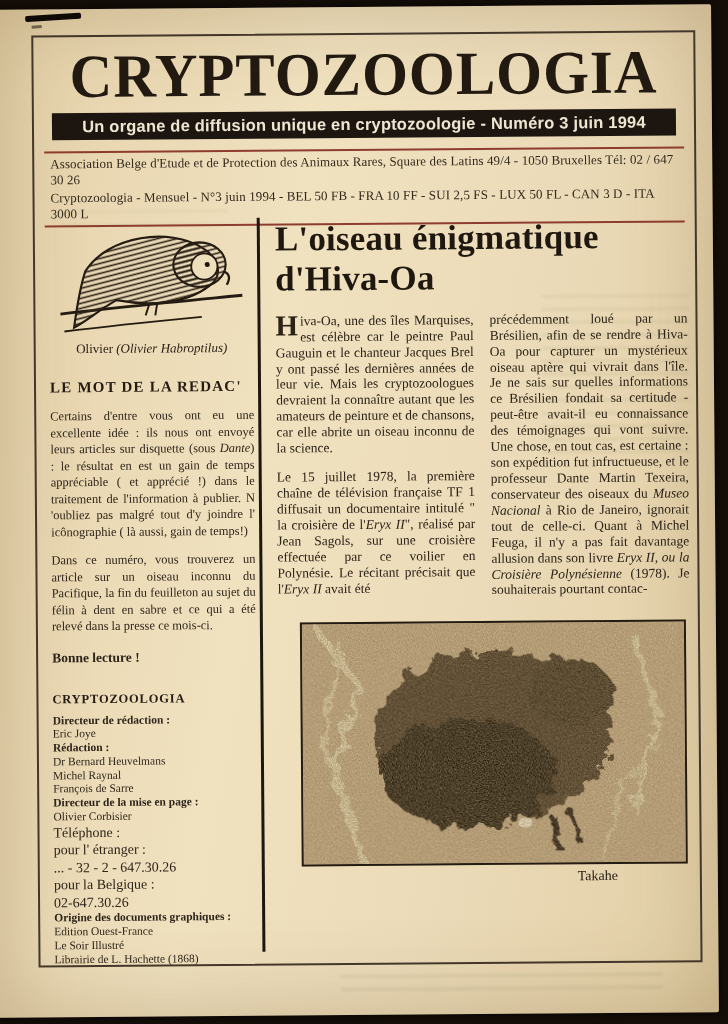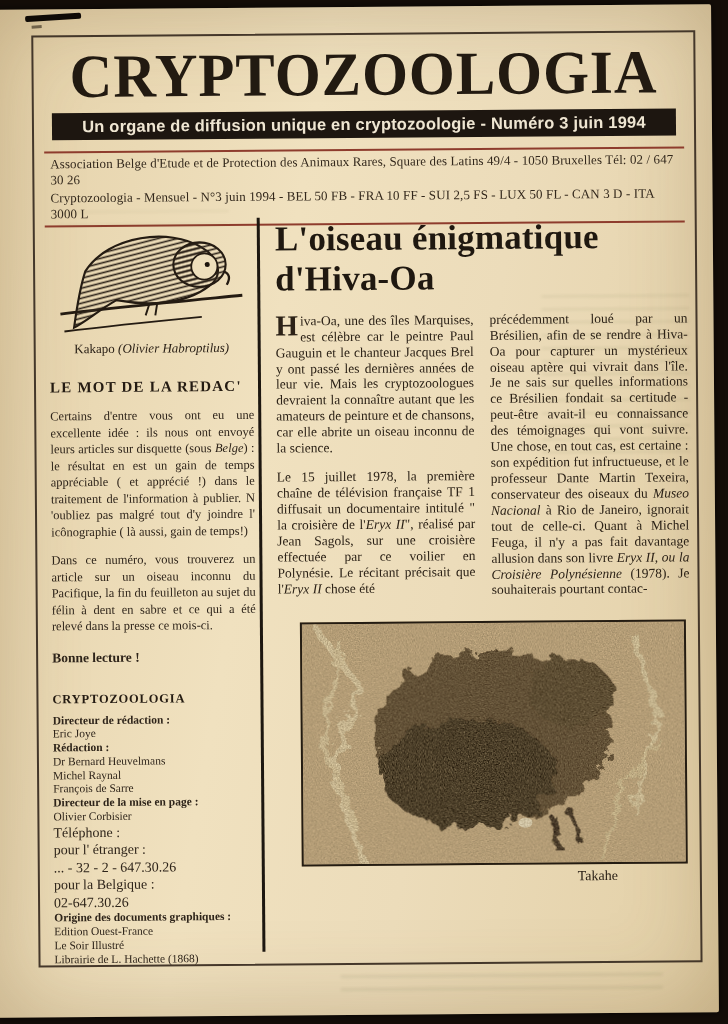--- a/index.html
+++ b/index.html
@@ -107,25 +107,25 @@
             <path d="M4,100 C55,94 125,88 192,82" stroke="#241b12" stroke-width="3" fill="none"></path>
             <path d="M8,118 C60,112 105,108 150,104" stroke="#241b12" stroke-width="2" fill="none"></path>
             <path d="M30,56 C55,18 118,12 150,32 C170,44 172,62 158,72 C132,92 92,92 62,86 C44,96 30,108 18,114 C20,100 24,74 30,56 Z" fill="url(#bars)" stroke="#241b12" stroke-width="2.2"></path>
             <ellipse cx="148" cy="50" rx="27" ry="23" fill="url(#bars)" stroke="#241b12" stroke-width="2.2"></ellipse>
             <circle cx="153" cy="52" r="13.5" fill="#eedfbc" stroke="#241b12" stroke-width="1.8"></circle>
             <circle cx="156" cy="50" r="2.6" fill="#1c140c"></circle>
             <path d="M173,57 q9,4 3,14" stroke="#241b12" stroke-width="2.4" fill="none"></path>
             <path d="M96,90 l-4,12 M104,90 l-2,12" stroke="#241b12" stroke-width="2" fill="none"></path>
           </svg>
         </div>
-        <div class="figcap"><span>Kakapo </span><i>(Olivier Habroptilus)</i></div>
+        <div class="figcap"><span>Olivier </span><i>(Olivier Habroptilus)</i></div>
 
         <div class="redac">
           <div class="redac-h">LE MOT DE LA REDAC'</div>
-          <p><span>Certains d'entre vous ont eu une excellente idée :  ils nous ont envoyé leurs articles sur disquette (sous </span><i>Belge</i><span>) : le résultat en est un gain de temps appréciable ( et apprécié !) dans le traitement de l'information  à publier.  N 'oubliez pas malgré tout d'y joindre l' icônographie ( là aussi, gain de temps!)</span></p>
+          <p><span>Certains d'entre vous ont eu une excellente idée :  ils nous ont envoyé leurs articles sur disquette (sous </span><i>Dante</i><span>) : le résultat en est un gain de temps appréciable ( et apprécié !) dans le traitement de l'information  à publier.  N 'oubliez pas malgré tout d'y joindre l' icônographie ( là aussi, gain de temps!)</span></p>
           <p>Dans ce numéro, vous trouverez un article sur un oiseau inconnu du Pacifique, la fin du feuilleton au sujet du félin à dent en sabre et ce qui a été relevé dans la presse ce mois-ci.</p>
           <div class="closing">Bonne lecture !</div>
         </div>
 
         <div class="staff">
           <div class="staff-h">CRYPTOZOOLOGIA</div>
           <div class="gap"></div>
           <div class="staff-line b">Directeur de rédaction :</div>
           <div class="staff-line">Eric Joye</div>
           <div class="staff-line b">Rédaction :</div>
@@ -148,21 +148,21 @@
 
       <div class="article">
         <div class="art-title">
           <div>L'oiseau énigmatique</div>
           <div>d'Hiva-Oa</div>
         </div>
 
         <div class="cols">
           <div class="col">
             <p><span class="dropcap">H</span><span>iva-Oa, une des îles Marquises, est célèbre car le peintre Paul Gauguin et le chanteur Jacques Brel y ont passé les dernières années de leur vie. Mais les cryptozoologues devraient la connaître autant que les amateurs de peinture et de chansons, car elle abrite un oiseau inconnu de la science.</span></p>
-            <p><span>Le 15 juillet 1978, la première chaîne de télévision française TF 1 diffusait un documentaire intitulé " la croisière de l'</span><i>Eryx II</i><span>", réalisé par Jean Sagols, sur une croisière effectuée par ce voilier en Polynésie. Le récitant précisait que l'</span><i>Eryx II</i><span> chose été</span></p>
+            <p><span>Le 15 juillet 1978, la première chaîne de télévision française TF 1 diffusait un documentaire intitulé " la croisière de l'</span><i>Eryx II</i><span>", réalisé par Jean Sagols, sur une croisière effectuée par ce voilier en Polynésie. Le récitant précisait que l'</span><i>Eryx II</i><span> avait été</span></p>
           </div>
           <div class="col">
             <p><span>précédemment loué par un Brésilien, afin de se rendre à Hiva-Oa pour capturer un mystérieux oiseau aptère qui vivrait dans l'île. Je ne sais sur quelles informations ce Brésilien fondait sa certitude - peut-être avait-il eu connaissance des témoignages qui vont suivre. Une chose, en tout cas, est certaine : son expédition fut infructueuse, et le professeur Dante Martin Texeira, conservateur des oiseaux du </span><i>Museo Nacional</i><span> à Rio de Janeiro, ignorait tout de celle-ci. Quant à Michel Feuga, il n'y a pas fait davantage allusion dans son livre </span><i>Eryx II, ou la Croisière Polynésienne</i><span> (1978). Je souhaiterais pourtant contac-</span></p>
           </div>
         </div>
 
         <div class="takahe-fig">
           <svg viewBox="0 0 382 240" width="382" height="240" preserveAspectRatio="none" aria-hidden="true">
             <defs>
               <filter id="grain" x="0" y="0" width="100%" height="100%">

